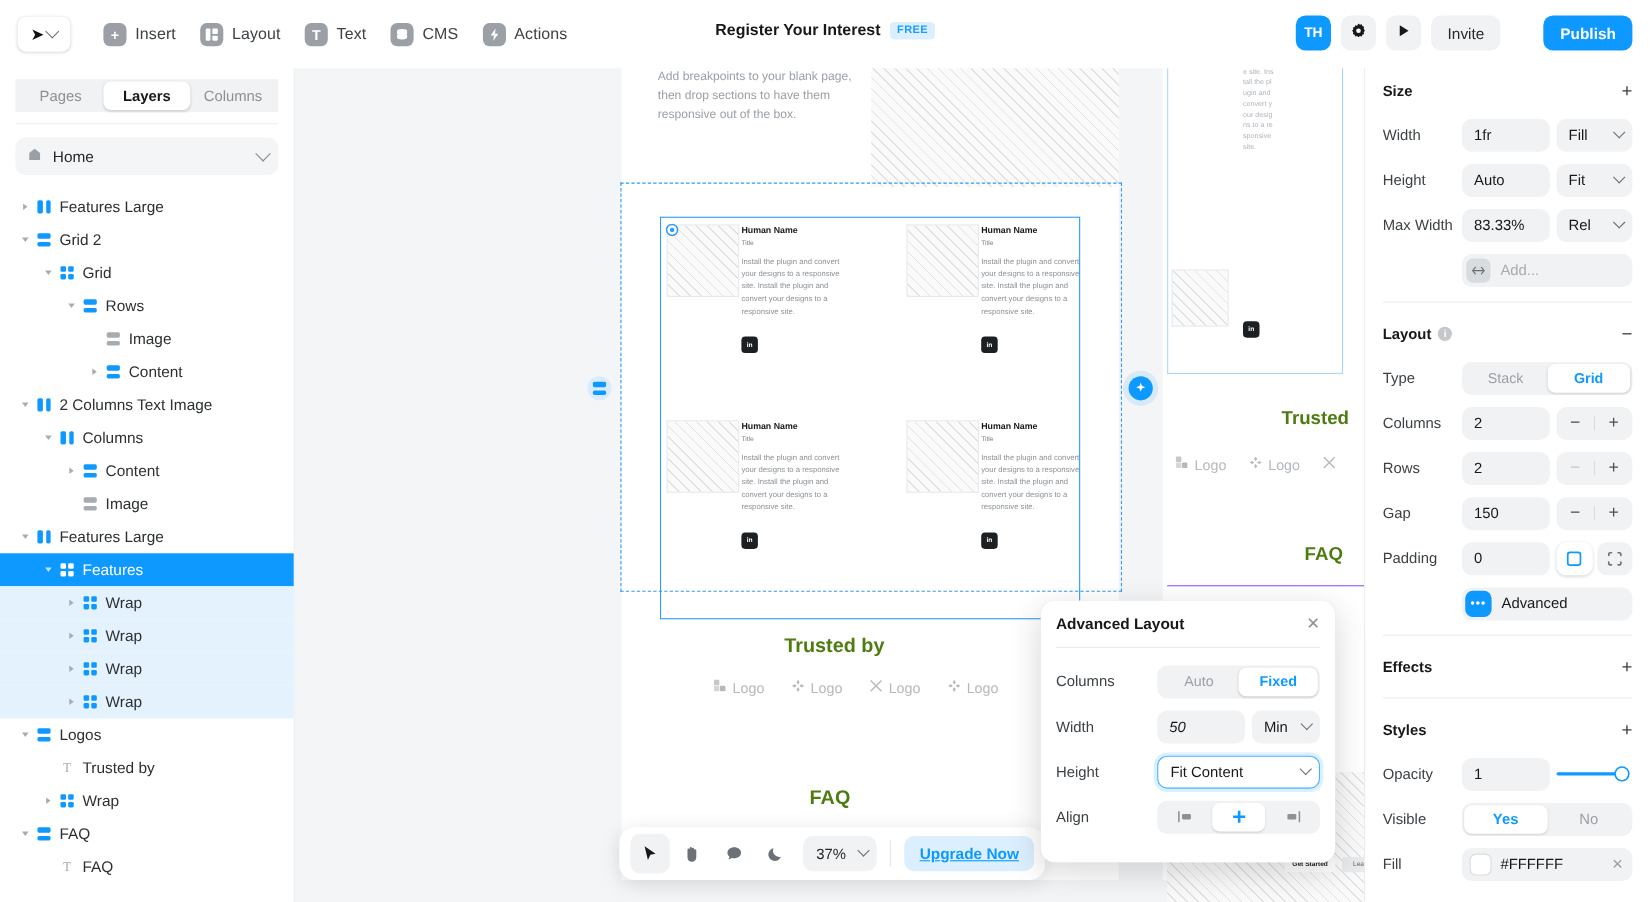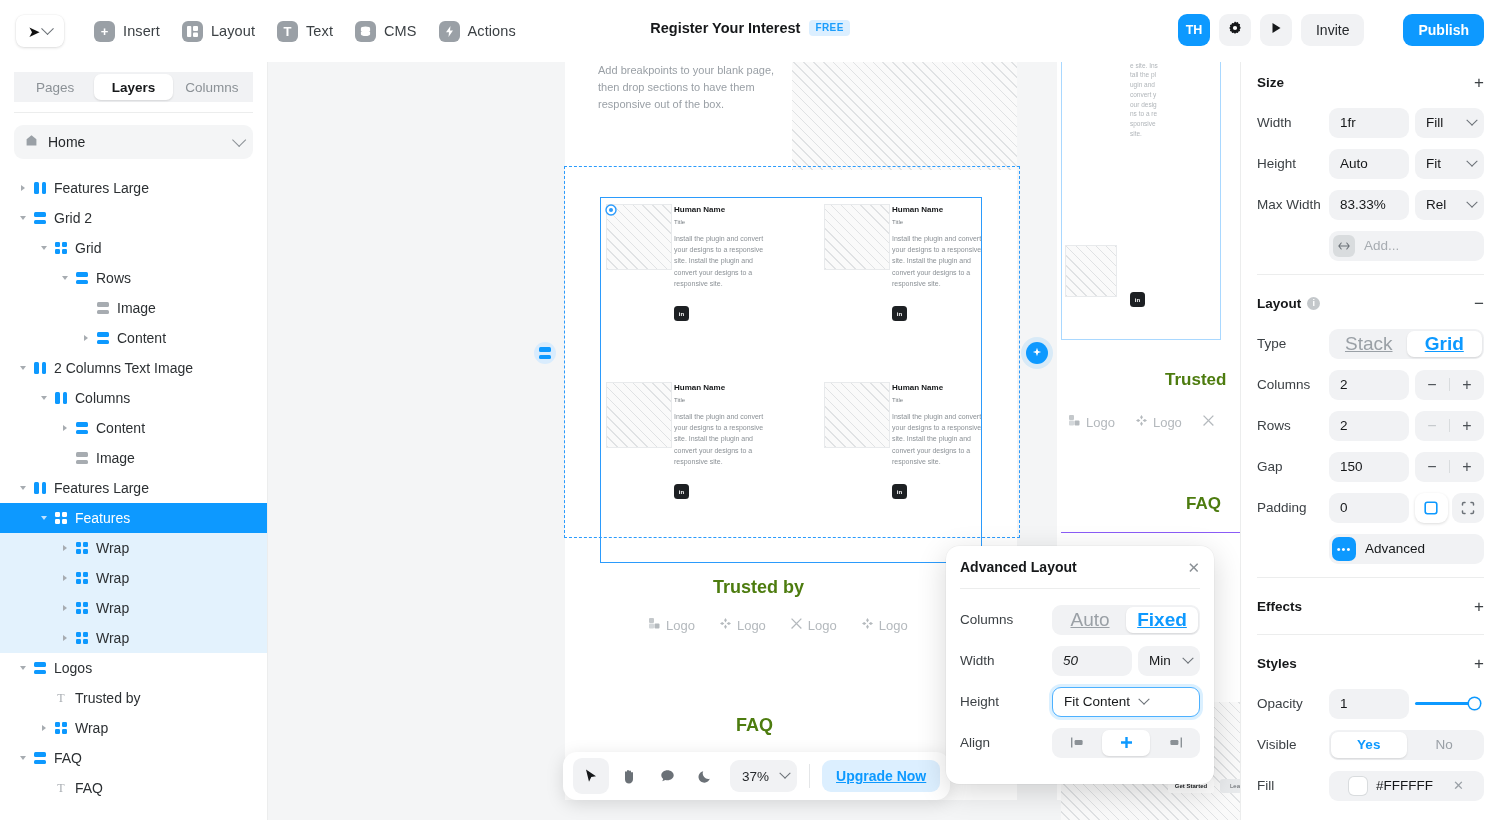--- a/index.html
+++ b/index.html
@@ -193,21 +193,21 @@
   .pop-head { height:42px; display:flex; align-items:center; padding:0 14px; }
   .pop-title { font-size:14px; font-weight:bold; color:#16181a; flex:1; }
   .pop-x { color:#8b9196; font-size:15px; cursor:pointer; line-height:1; }
   .pop-div { height:1px; background:#eceded; margin:0 14px; }
   .pop-body { padding:10px 14px 0; }
   .prow { display:flex; align-items:center; height:41px; }
   .plabel { width:92px; font-size:13.5px; color:#3c4145; }
   .pctl { flex:1; display:flex; gap:6px; }
 
   .seg2 { flex:1; height:30px; background:#f1f2f4; border-radius:9px; display:flex; padding:2px; }
-  .seg2 span { flex:1; display:flex; align-items:center; justify-content:center; border-radius:7px; font-size:19px; color:#9aa0a6; cursor:pointer;text-decoration:underline; }
+  .seg2 span { flex:1; display:flex; align-items:center; justify-content:center; border-radius:7px; font-size:13px; color:#9aa0a6; cursor:pointer; }
   .seg2 span.on { background:#fff; color:#0d99ff; font-weight:bold; box-shadow:0 1px 2px rgba(0,0,0,.12); }
 
   .fld {
     height:30px; background:#f1f2f4; border-radius:9px; display:flex; align-items:center;
     padding:0 11px; font-size:13.5px; color:#16181a; cursor:text;
   }
   .fld.focus { background:#fff; border:1.5px solid #4db1ff; box-shadow:0 0 0 3px rgba(13,153,255,.15); }
   .drop {
     height:30px; background:#f1f2f4; border-radius:9px; display:flex; align-items:center;
     padding:0 8px 0 11px; font-size:13.5px; color:#16181a; gap:10px; cursor:pointer; justify-content:space-between;
@@ -250,21 +250,21 @@
   }
   .adv-ico { width:24px; height:24px; border-radius:7px; background:#0d99ff; color:#fff; display:flex; align-items:center; justify-content:center; font-size:11px; letter-spacing:1px; }
   .adv-txt { font-size:13.5px; color:#16181a; }
   .rdiv { height:1px; background:#eceded; margin:8px 16px; }
   .slider { flex:1; display:flex; align-items:center; padding-right:4px; }
   .slider .track { flex:1; height:2.5px; background:#0d99ff; border-radius:2px; }
   .slider .knob { width:11px; height:11px; border-radius:50%; background:#fff; box-shadow:0 0 0 1.5px #0d99ff, 0 1px 2px rgba(0,0,0,.2); margin-left:-5px; }
   .yn { flex:1; height:30px; background:#f1f2f4; border-radius:9px; display:flex; padding:2px; }
   .yn span { flex:1; display:flex; align-items:center; justify-content:center; border-radius:7px; font-size:13.5px; color:#9aa0a6; cursor:pointer; }
   .yn span.on { background:#fff; color:#0d99ff; font-weight:bold; box-shadow:0 1px 2px rgba(0,0,0,.12); }
-  .fillrow { flex:1; height:30px; background:#f1f2f4; border-radius:9px; display:flex; align-items:center; padding:0 20px; gap:9px; }
+  .fillrow { flex:1; height:30px; background:#f1f2f4; border-radius:9px; display:flex; align-items:center; padding:0 8px; gap:9px; }
   .swatch { width:18px; height:18px; border-radius:5px; background:#fff; box-shadow:0 0 0 1px #d9dcde; cursor:pointer; }
   .fillhex { flex:1; font-size:13.5px; color:#16181a; }
   .fillx { color:#9aa0a6; font-size:13px; cursor:pointer; }
 </style>
 </head>
 <body>
 
 <div class="app">
 
   <div class="topbar">
@@ -788,21 +788,21 @@
           <div class="fld" style="width:80px;font-style:italic;">50</div>
           <div class="drop" style="flex:1;">
             <span>Min</span>
             <span class="dchev"></span>
           </div>
         </div>
       </div>
       <div class="prow">
         <span class="plabel">Height</span>
         <div class="pctl">
-          <div class="drop fld focus" style="flex:1;justify-content:flex-start;">
+          <div class="drop fld focus" style="flex:1;justify-content:space-between;">
             <span>Fit Content</span>
             <span class="dchev"></span>
           </div>
         </div>
       </div>
       <div class="prow">
         <span class="plabel">Align</span>
         <div class="pctl">
             <div class="align3">
           <span>

